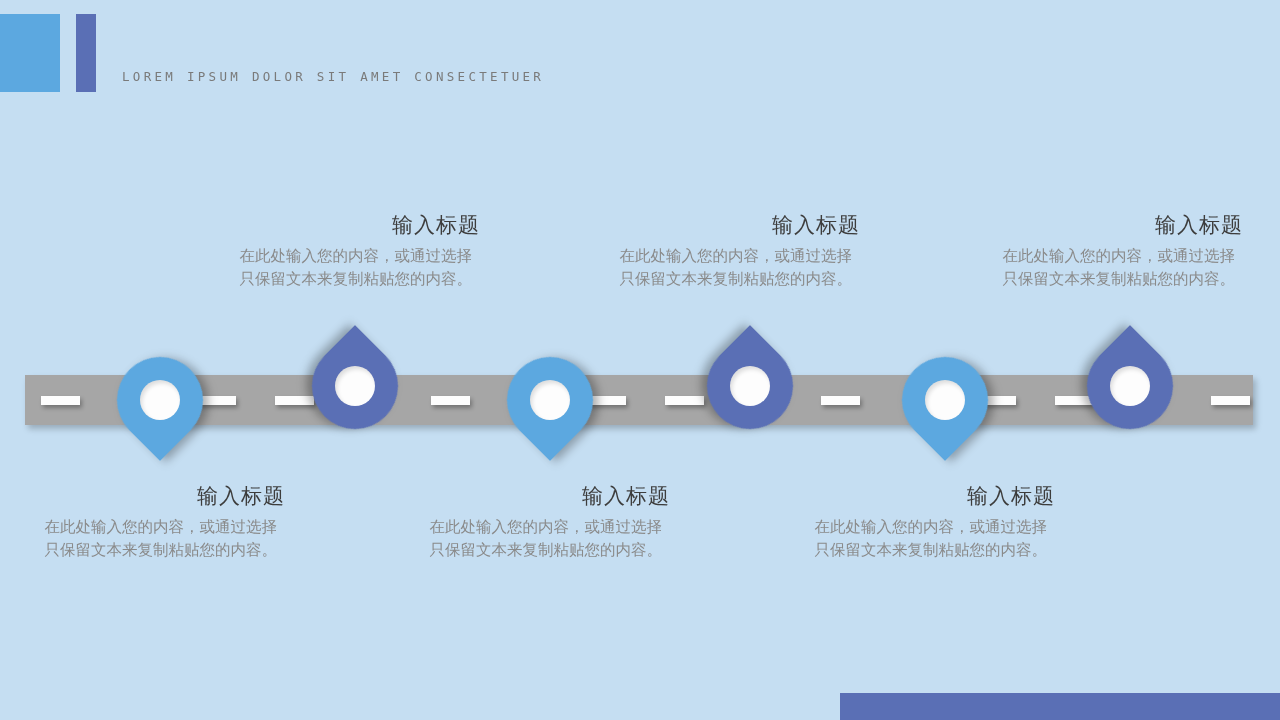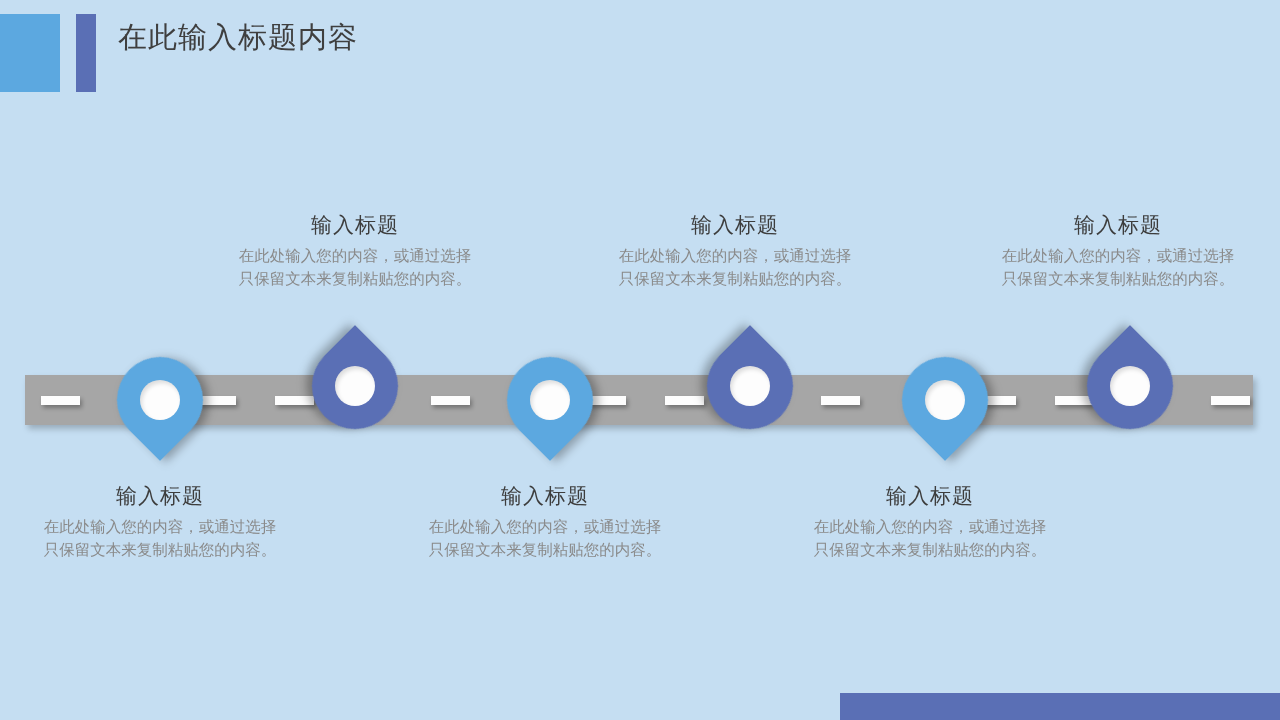--- a/index.html
+++ b/index.html
@@ -45,39 +45,39 @@
   .pin.up   .body{transform:rotate(135deg);transform-origin:50% 50%;}
   .pin .dot{
     position:absolute;left:23px;top:23px;width:40px;height:40px;
     border-radius:50%;background:#fdfdfd;
     box-shadow:inset 2px 3px 4px rgba(0,0,0,0.13);
   }
   .pin.blue   .body{background:#5ca8e0;}
   .pin.purple .body{background:#5a6fb5;}
 
   
-  .block{position:absolute;width:250px;text-align:center;}
+  .block{position:absolute;width:250px;text-align:right;}
   .block .b-title{
     font-size:21px;color:#3d3d3d;margin:0 0 6px 0;letter-spacing:1px;line-height:1.2;
   }
   .block .b-desc{
     font-size:15.5px;color:#8a8a8a;line-height:1.48;margin:8px;
   }
 
   
   .footer-bar{position:absolute;left:840px;top:693px;width:440px;height:27px;background:#5a6fb5;}
 </style>
 </head>
 <body>
 
 <div class="stage">
 
   <div class="hdr-square"></div>
   <div class="hdr-bar"></div>
-  <div class="hdr-title">在此输入标题内容</div>
+  <div class="hdr-sub">LOREM IPSUM DOLOR SIT AMET CONSECTETUER</div>
 
   <div class="road"></div>
   <div id="dash-layer">
       <div class="dash" style="left: 41px;"></div>
       <div class="dash" style="left: 197px;"></div>
       <div class="dash" style="left: 275px;"></div>
       <div class="dash" style="left: 431px;"></div>
       <div class="dash" style="left: 587px;"></div>
       <div class="dash" style="left: 665px;"></div>
       <div class="dash" style="left: 821px;"></div>

